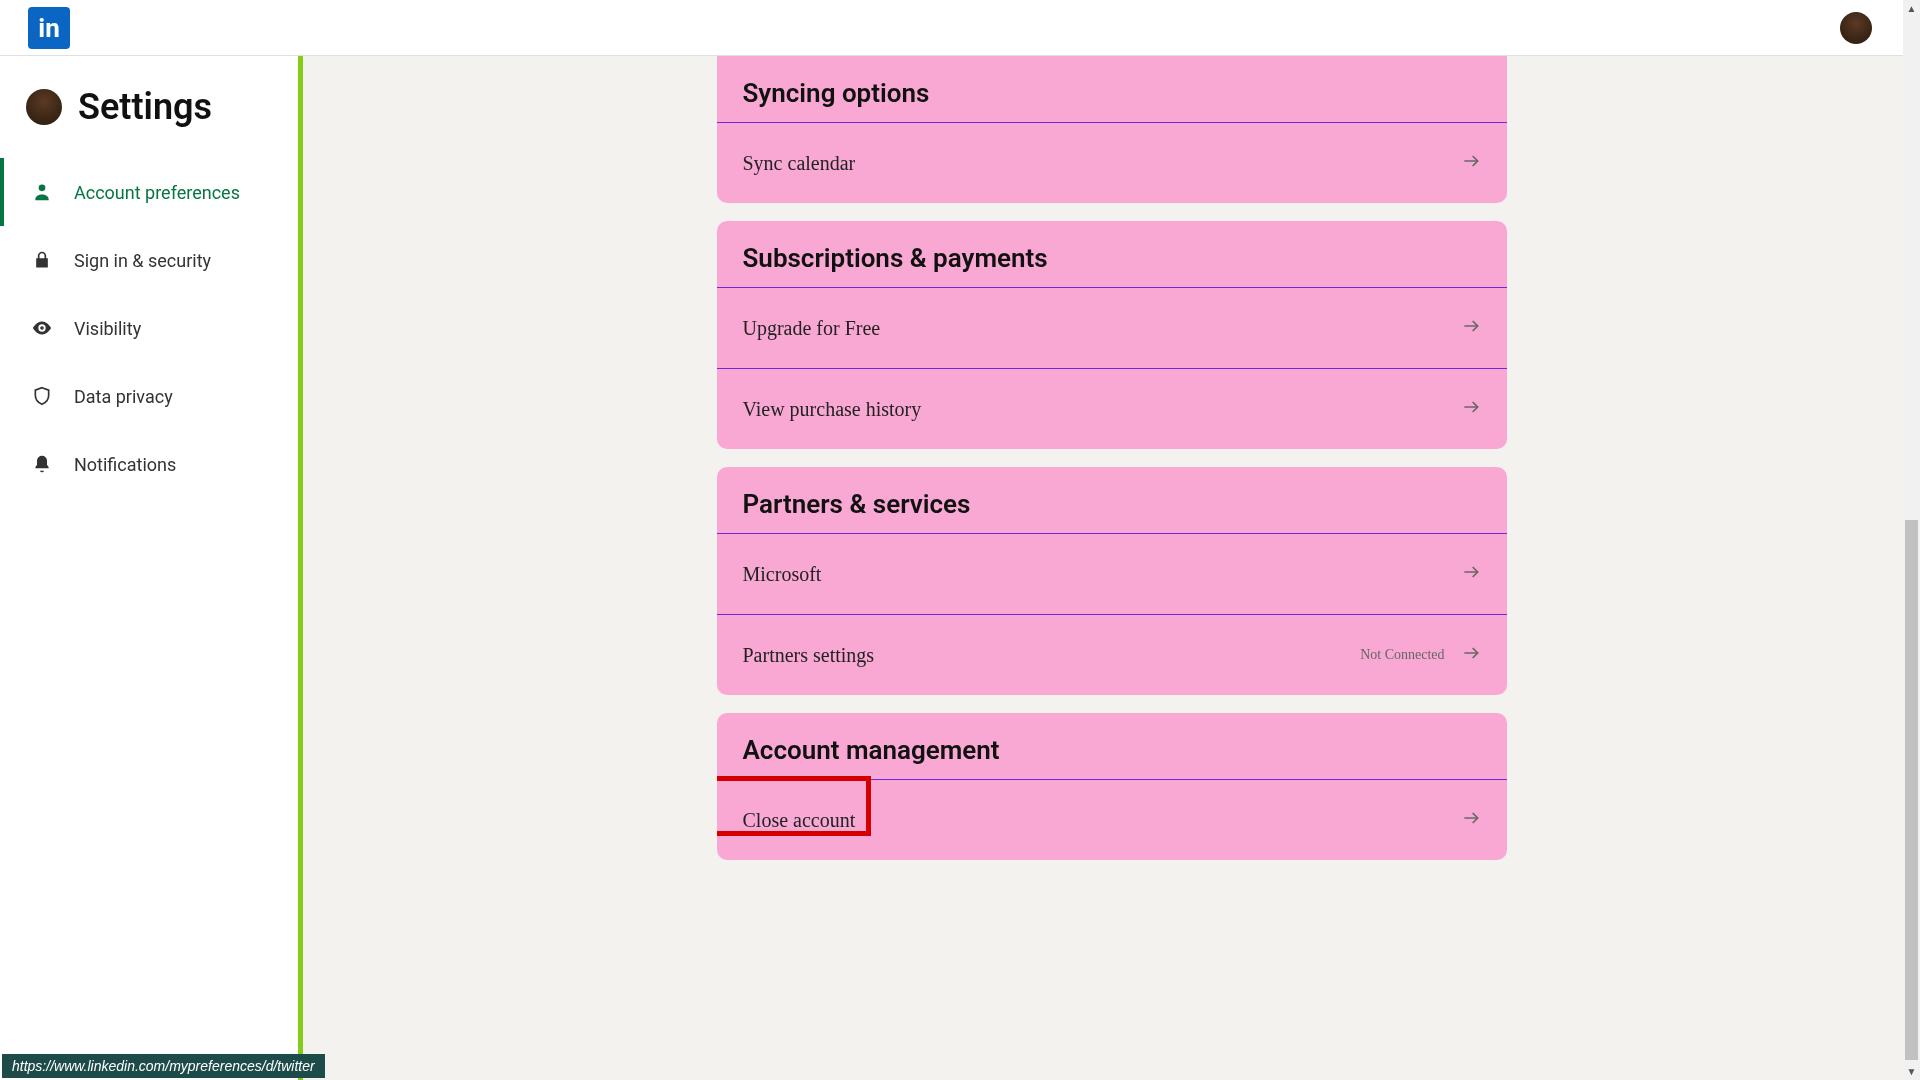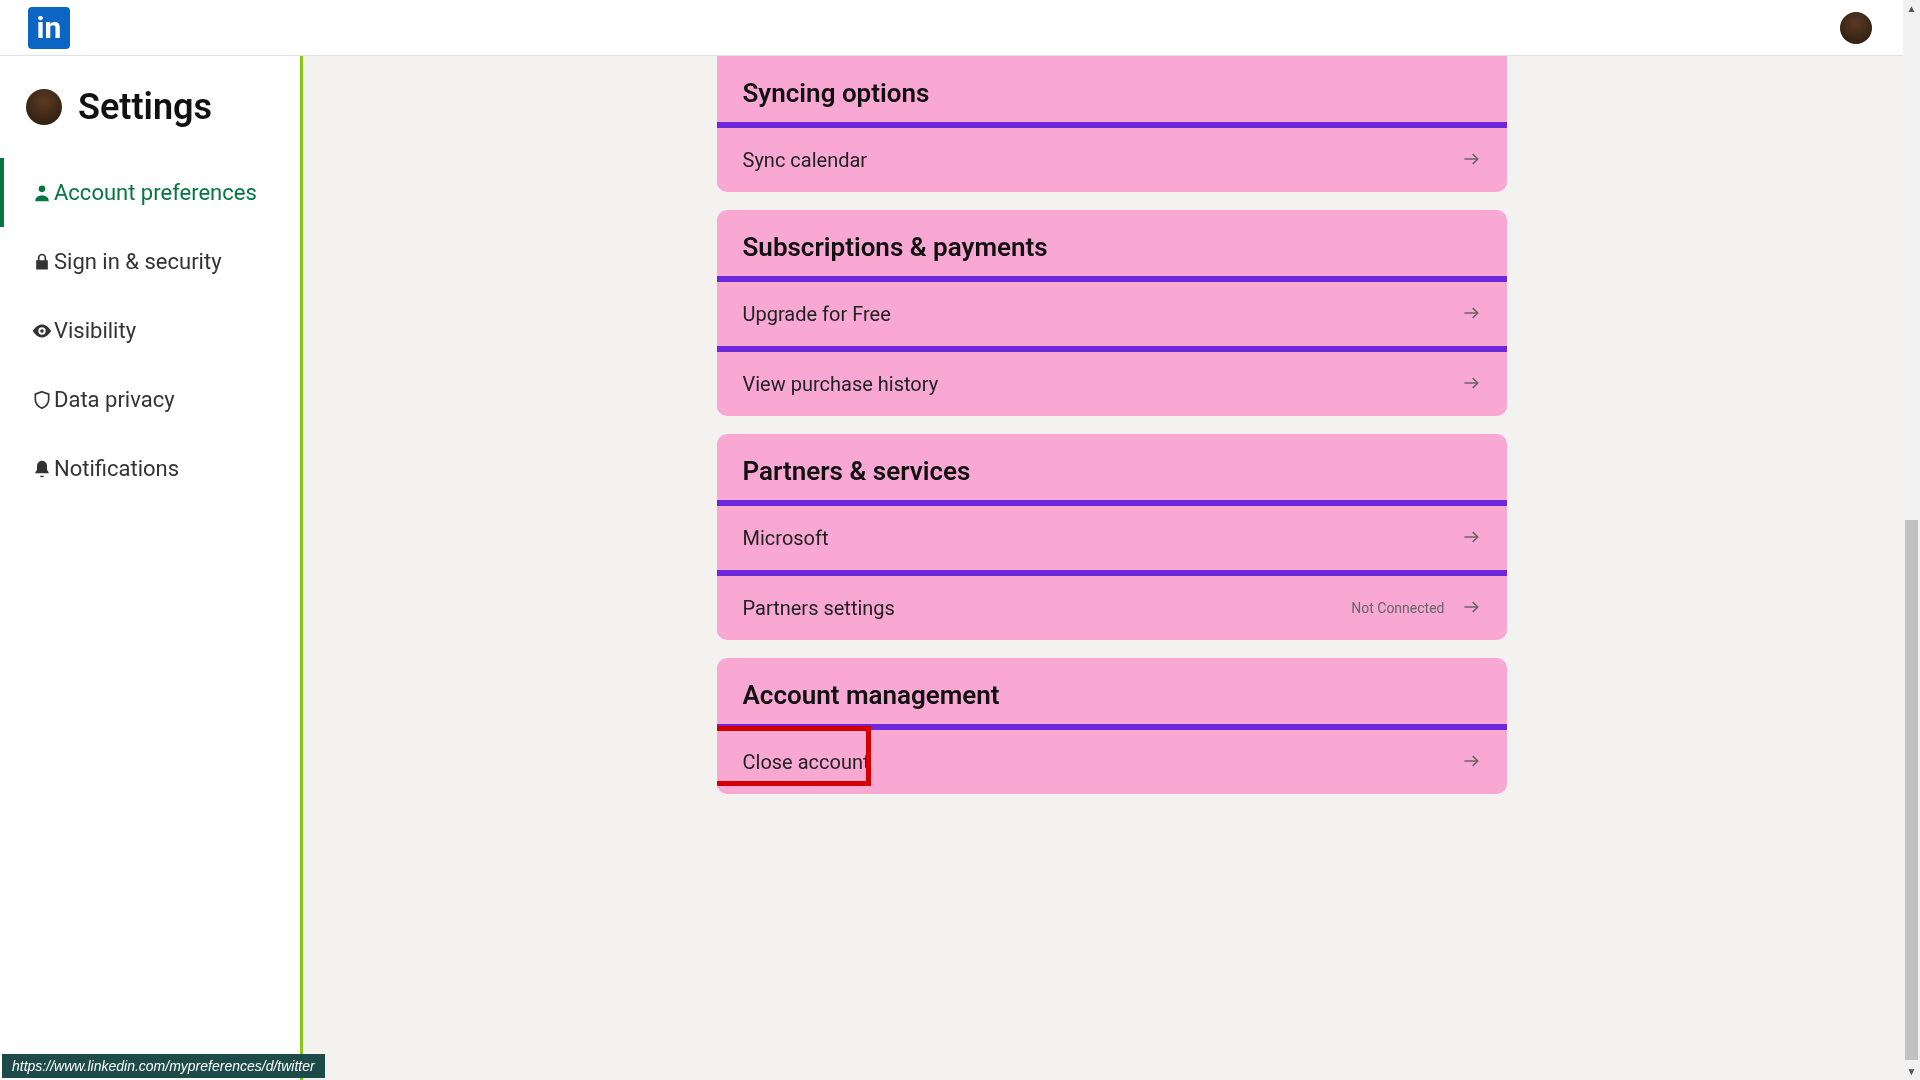--- a/index.html
+++ b/index.html
@@ -26,39 +26,39 @@
   .logo {
     width: 42px;
     height: 42px;
     background: #0a66c2;
     border-radius: 4px;
     display: flex;
     align-items: center;
     justify-content: center;
     color: #fff;
     font-weight: 700;
-    font-size: 30px;
+    font-size: 26px;
   }
   .avatar-top {
     width: 32px;
     height: 32px;
     border-radius: 50%;
     margin-left: auto;
     background: radial-gradient(circle at 50% 35%, #5a3a24 0%, #3b2616 60%, #2a1b10 100%);
     margin-right: 20px;
   }
   
   .sidebar {
     position: absolute;
     top: 56px;
     left: 0;
     width: 303px;
     bottom: 0;
     background: #ffffff;
-    border-right: 3px solid #84cc16;
+    border-right: 5px solid #84cc16;
     padding-top: 30px;
   }
   .sidebar-header {
     display: flex;
     align-items: center;
     gap: 16px;
     padding: 0 26px 30px 26px;
   }
   .avatar-side {
     width: 36px;
@@ -67,22 +67,23 @@
     background: radial-gradient(circle at 50% 35%, #5a3a24 0%, #3b2616 60%, #2a1b10 100%);
   }
   .sidebar-title {
     font-size: 36px;
     font-weight: 600;
     color: #111;
   }
   .nav-item {
     display: flex;
     align-items: center;
+    gap: 20px;
     padding: 22px 26px;
-    font-size: 22px;
+    font-size: 18px;
     color: #333;
     cursor: pointer;
     border-left: 4px solid transparent;
   }
   .nav-item.active {
     color: #057642;
     border-left: 4px solid #057642;
   }
   .nav-icon {
     width: 24px;
@@ -121,26 +122,27 @@
   .card-title {
     font-size: 26px;
     font-weight: 600;
     padding: 22px 26px 14px 26px;
     color: #111;
   }
   .row {
     display: flex;
     align-items: center;
     justify-content: space-between;
-    padding: 20px 26px;
+    padding: 28px 26px;
     font-size: 20px;
     color: #222;
-    border-top: 6px solid #6d28d9;
+    border-top: 1px solid #6d28d9;
     cursor: pointer;
     position: relative;
+    font-family: Liberation Serif, serif;
   }
   .card .row:first-of-type.noborder { border-top: none; }
   .row-right {
     display: flex;
     align-items: center;
     gap: 16px;
     color: #666;
     font-size: 14px;
   }
   .arrow {

